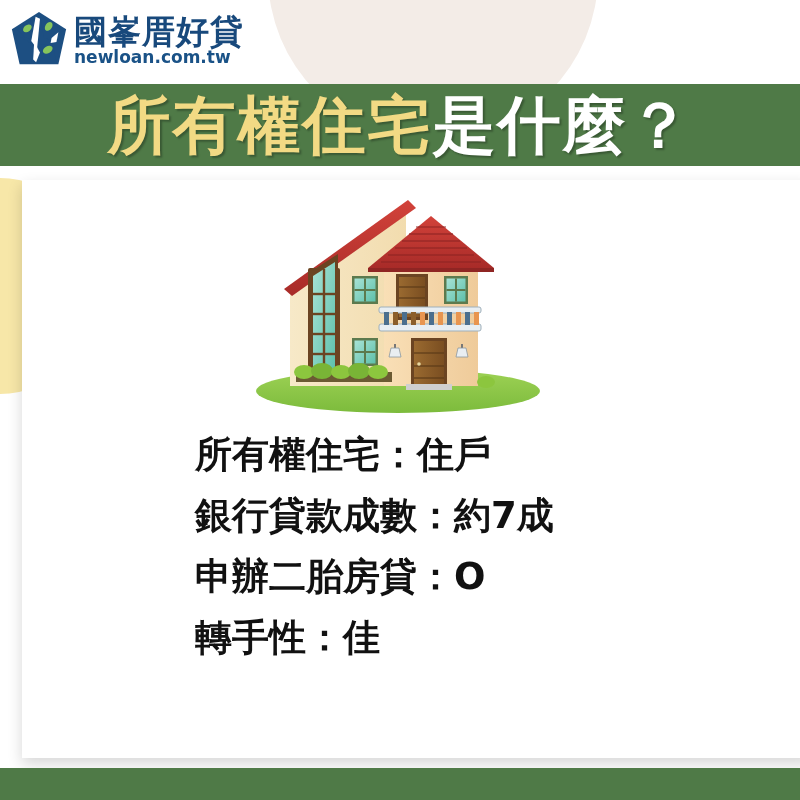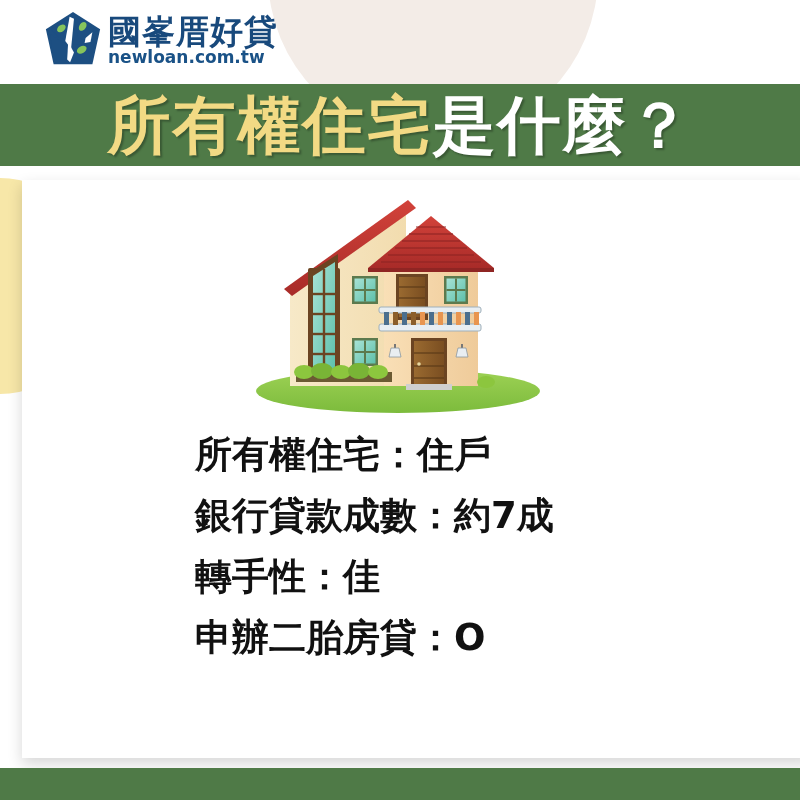--- a/index.html
+++ b/index.html
@@ -60,21 +60,20 @@
   
   .logo-wrap {
     position: absolute;
     left: 8px;
     top: 2px;
     width: 270px;
     height: 76px;
     z-index: 5;
     display: flex;
     align-items: center;
-    justify-content: flex-end;
   }
   .logo-mark {
     width: 62px;
     height: 62px;
     flex: 0 0 62px;
   }
   .logo-text-col {
     margin-left: 4px;
     display: flex;
     flex-direction: column;
@@ -320,19 +319,19 @@
         <ellipse cx="111" cy="185" rx="11" ry="8" fill="#79b436"></ellipse>
         <ellipse cx="130" cy="186" rx="10" ry="7" fill="#8cc63e"></ellipse>
         <ellipse cx="238" cy="196" rx="9" ry="6" fill="#8cc63e"></ellipse>
       </g>
     </svg>
   </div>
 
   <div class="info-list">
     <div class="info-line">所有權住宅：住戶</div>
     <div class="info-line">銀行貸款成數：約7成</div>
+    <div class="info-line">申辦二胎房貸：O</div>
     <div class="info-line">轉手性：佳</div>
-    <div class="info-line">申辦二胎房貸：O</div>
   </div>
 
   <div class="footer-bar"></div>
 
 </div>
 
 </body></html>

